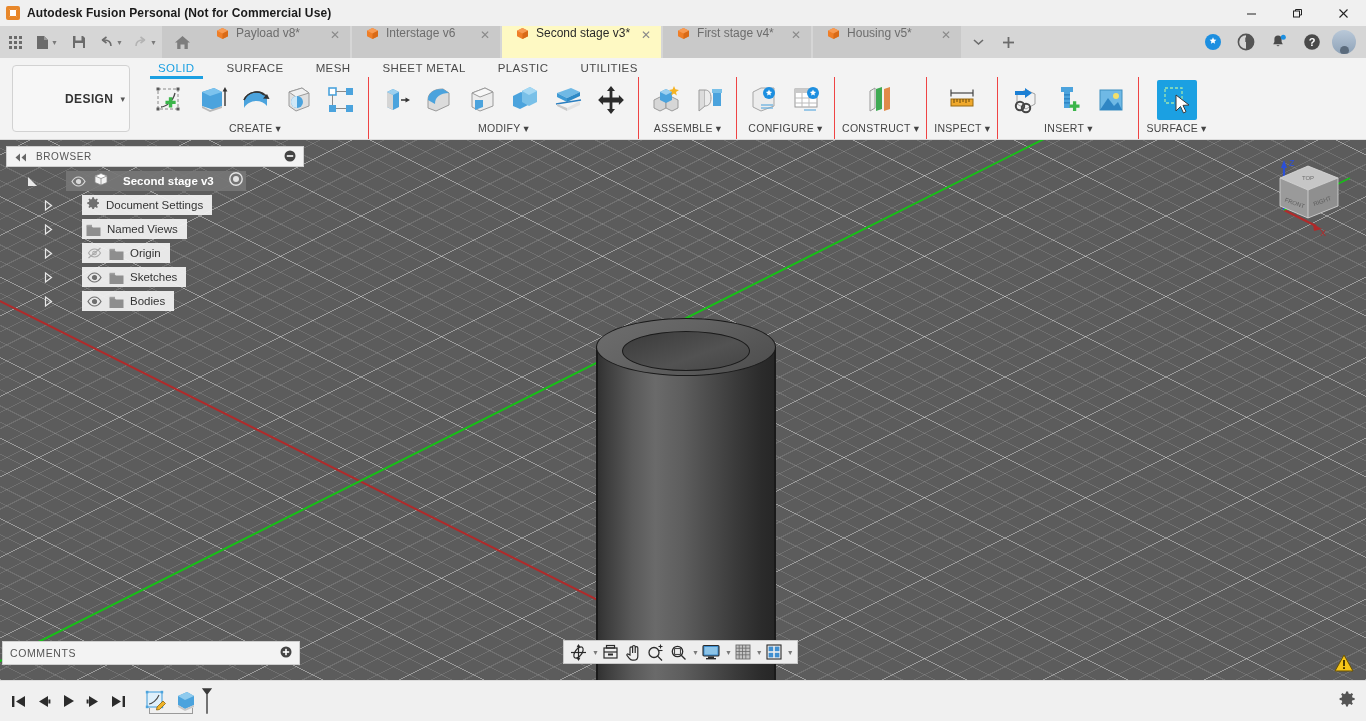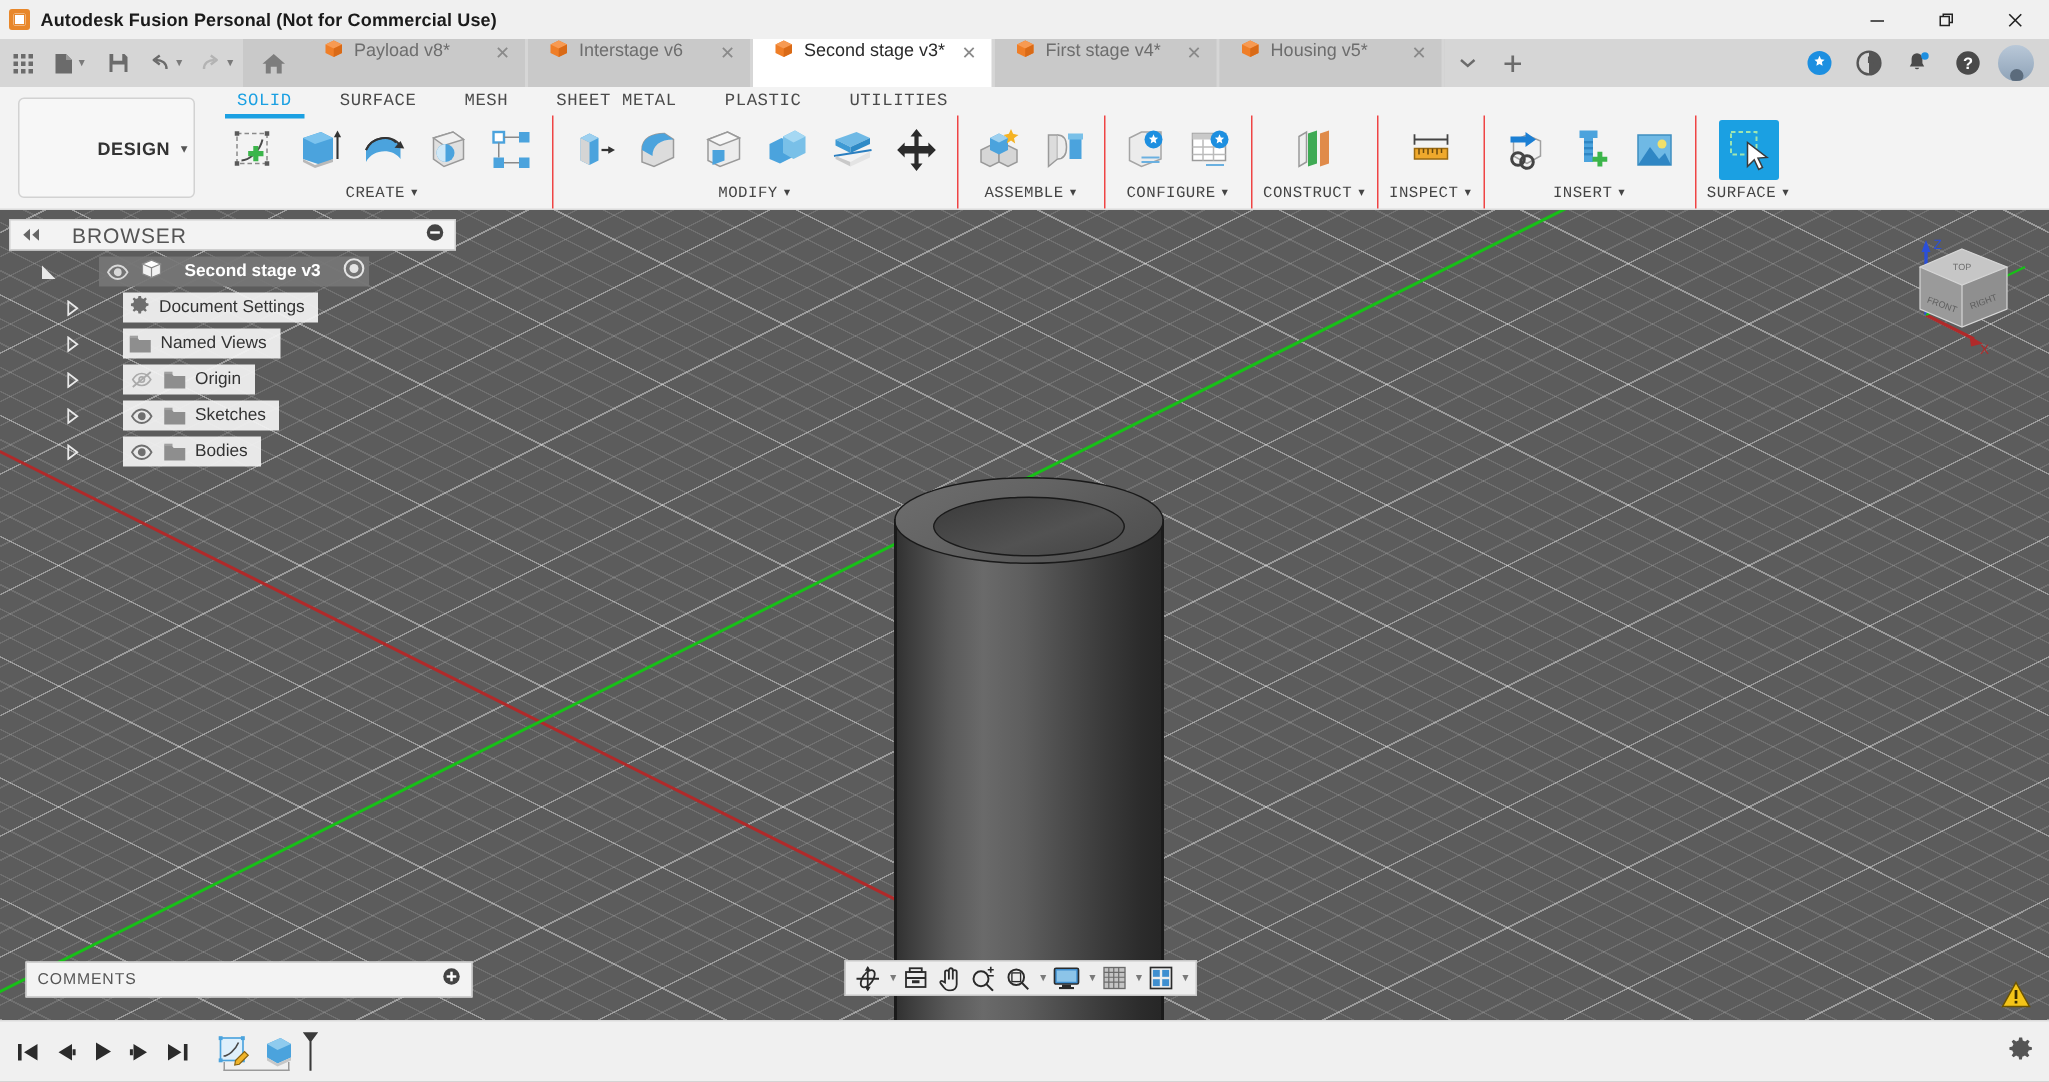--- a/index.html
+++ b/index.html
@@ -46,21 +46,21 @@
   .caret { font-size: 7px; margin-left: 2px; color: #7a7a7a; }
   .home-btn {
     width: 40px; height: 32px; background: #c9c9c9; display: flex;
     align-items: center; justify-content: center; color: #7d7d7d;
   }
   .doc-tab {
     min-width: 150px; height: 32px; background: #c9c9c9; display: flex;
     align-items: flex-start; padding: 0 6px 0 14px; gap: 7px;
     border-right: 2px solid #d6d6d6; position: relative;
   }
-  .doc-tab.active { background: #ffffff; }
+  .doc-tab.active { background: #fef9c3; }
   .doc-tab .cube {
     width: 13px; height: 13px; flex: 0 0 13px; position: relative;
   }
   .doc-tab .tab-label {
     font-size: 12px; color: #6d6d6d; white-space: nowrap; flex: 1;
   }
   .doc-tab.active .tab-label { color: #2a2a2a; }
   .doc-tab .tab-close {
     width: 18px; height: 18px; display: flex; align-items: center; justify-content: center;
     font-size: 12px; color: #8a8a8a;
@@ -87,21 +87,21 @@
   .ribbon {
     height: 82px; background: #f3f3f3; display: flex; align-items: stretch;
     border-bottom: 1px solid #dcdcdc; position: relative;
   }
   .design-box {
     width: 118px; margin: 7px 6px 7px 12px; border: 1px solid #d2d2d2;
     border-radius: 4px; background: #f7f7f7; display: flex; align-items: center;
     justify-content: center; gap: 5px;
   }
   .design-box .dlabel { font-size: 12px; color: #333; letter-spacing: .4px; font-weight: 600; padding-left: 48px;}
-  .ribbon-main { flex: 1; display: flex; flex-direction: column; font-family: Liberation Mono, monospace; }
+  .ribbon-main { flex: 1; display: flex; flex-direction: column; }
   .env-tabs {
     height: 20px; display: flex; align-items: flex-start; padding-left: 6px; gap: 0px;
   }
   .env-tab {
     padding: 0 16px; font-size: 11.5px; color: #4a4a4a; letter-spacing: .4px;
     height: 19px; display: flex; align-items: center; position: relative;
   }
   .env-tab.active { color: #1ba0e2; }
   .env-tab.active::after {
     content: ""; position: absolute; left: 8px; right: 8px; bottom: -2px;
@@ -181,21 +181,21 @@
   .warn-icon { position: absolute; right: 12px; bottom: 8px; width: 20px; height: 18px; }
 
   
   .browser {
     position: absolute; left: 6px; top: 146px; width: 298px;
   }
   .browser-header {
     height: 21px; background: #f3f3f3; border: 1px solid #cfcfcf;
     display: flex; align-items: center; padding: 0 7px; gap: 9px;
   }
-  .browser-header .bh-label { font-size: 14px; color: #555; letter-spacing: .6px; flex: 1; margin-left: 12px;}
+  .browser-header .bh-label { font-size: 10px; color: #555; letter-spacing: .6px; flex: 1;}
   .tree { margin-top: 2px; }
   .tree-row { display: flex; align-items: center; height: 24px; gap: 24px; }
   .twisty {
     width: 20px; display: flex; align-items: center; justify-content: center;
     color: #d8d8d8; font-size: 11px;
   }
   .tree-chip {
     display: inline-flex; align-items: center; gap: 6px;
     background: rgba(243,243,243,0.93); height: 20px; padding: 0 9px 0 4px;
     white-space: nowrap;
@@ -203,21 +203,21 @@
   .tree-chip.root {
     background: rgba(118,118,118,0.92); padding: 0 2px 0 4px;
   }
   .tree-chip.root .tr-label { color: #fff; font-weight: bold; font-size: 11.5px; padding: 0 8px;}
   .tr-label { font-size: 11.5px; color: #333; }
   .eye { width: 17px; height: 14px; display: flex; align-items: center; justify-content: center; }
   .folder { width: 15px; height: 13px; }
 
   
   .comments {
-    position: absolute; left: 17px; top: 641px; width: 298px; height: 24px;
+    position: absolute; left: 2px; top: 641px; width: 298px; height: 24px;
     background: #f3f3f3; border: 1px solid #cfcfcf; display: flex;
     align-items: center; padding: 0 7px;
   }
   .comments .c-label { font-size: 10.5px; color: #555; letter-spacing: .6px; flex: 1; }
 
   
   .timeline {
     position: absolute; left: 0; top: 680px; width: 1366px; height: 41px;
     background: #f0f0f0; border-top: 1px solid #dcdcdc; display: flex; align-items: center;
   }

